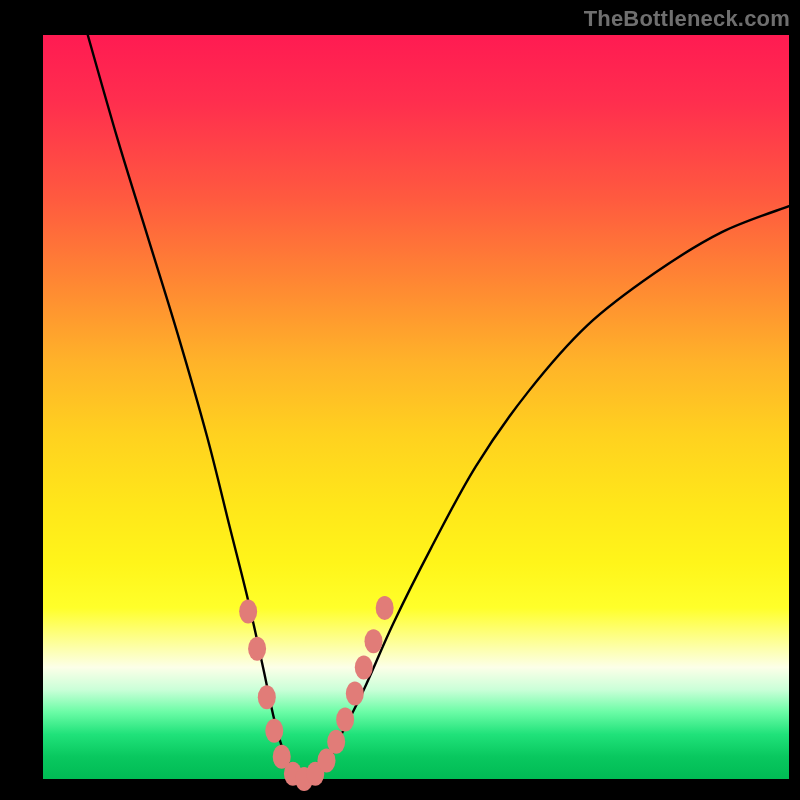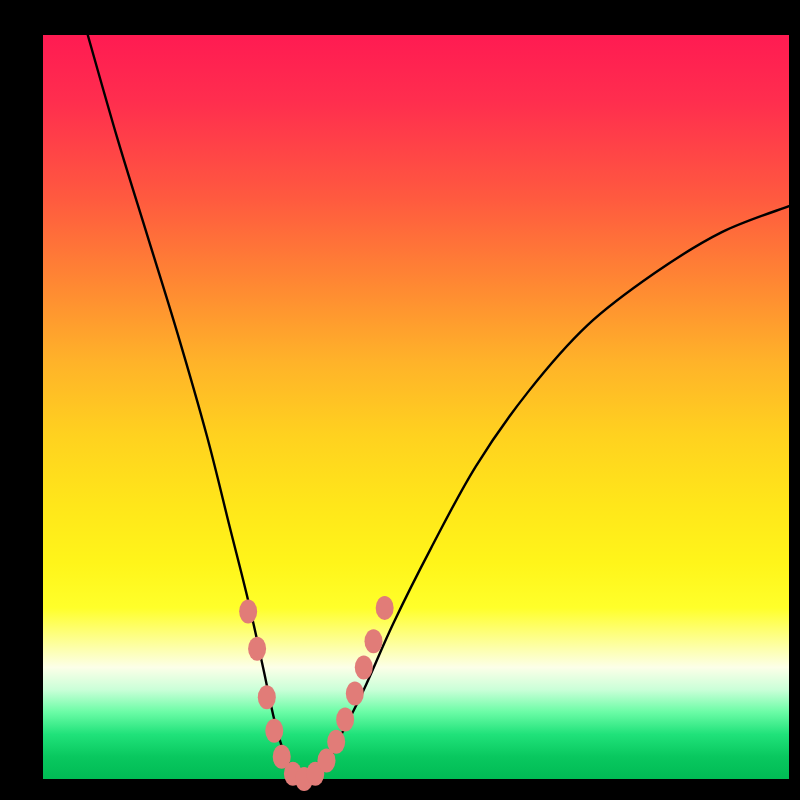--- a/index.html
+++ b/index.html
@@ -83,13 +83,14 @@
         <ellipse cx="283.48" cy="725.4" rx="9" ry="12" fill="#e17c78"></ellipse>
         <ellipse cx="293.178" cy="706.8" rx="9" ry="12" fill="#e17c78"></ellipse>
         <ellipse cx="302.13" cy="684.48" rx="9" ry="12" fill="#e17c78"></ellipse>
         <ellipse cx="311.828" cy="658.44" rx="9" ry="12" fill="#e17c78"></ellipse>
         <ellipse cx="320.78" cy="632.4" rx="9" ry="12" fill="#e17c78"></ellipse>
         <ellipse cx="330.47799999999995" cy="606.36" rx="9" ry="12" fill="#e17c78"></ellipse>
         <ellipse cx="341.66799999999995" cy="572.88" rx="9" ry="12" fill="#e17c78"></ellipse>
       </g>
   </svg>
 
+  <div class="watermark">TheBottleneck.com</div>
 </div>
 
 </body></html>

